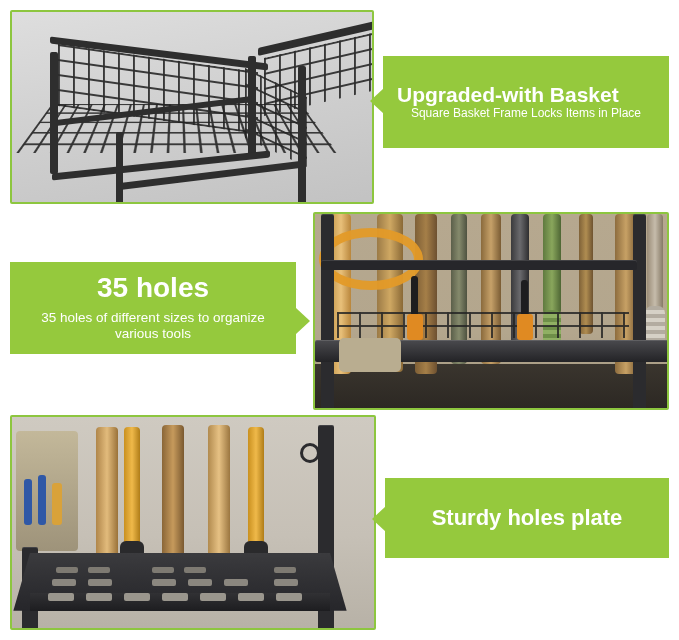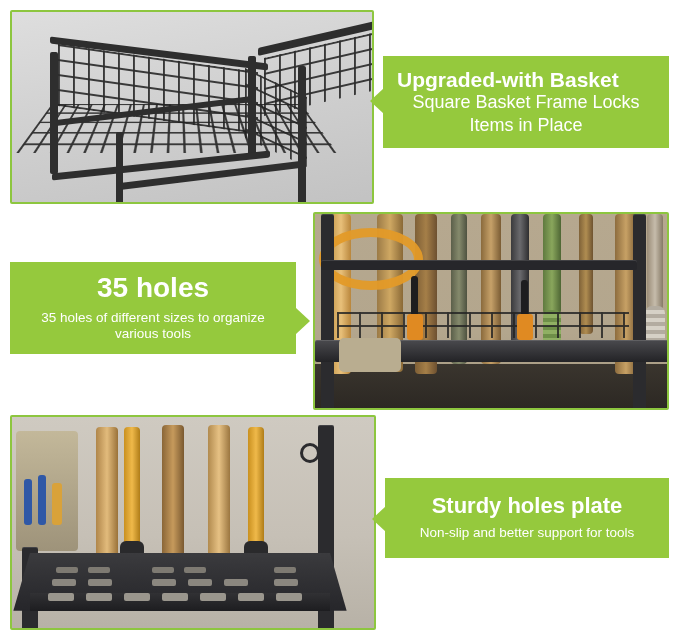--- a/index.html
+++ b/index.html
@@ -138,21 +138,21 @@
     <div class="frame-rail" style="left:286px;top:54px;width:8px;height:140px;"></div>
     <div class="frame-rail" style="left:104px;top:120px;width:7px;height:74px;"></div>
     <div class="frame-rail" style="left:108px;top:160px;width:180px;height:7px;transform:skewY(-7deg);"></div>
 
     <div class="frame-rail" style="left:44px;top:96px;width:196px;height:6px;transform:skewY(-7deg);"></div>
   </div>
 
   <div class="pointer left" style="left:370px;top:88px;"></div>
   <div class="callout" id="callout-basket" style="left:383px;top:56px;width:286px;height:92px;padding:8px 14px;">
     <div class="c-title" style="font-size:21px;">Upgraded-with Basket</div>
-    <div class="c-sub" style="font-size:18px;text-align:center;">Square Basket Frame Locks Items in Place</div>
+    <div class="c-sub" style="font-size:12px;text-align:center;">Square Basket Frame Locks Items in Place</div>
   </div>
 
   <div class="panel bordered" id="panel-tools">
 
     <div class="shade" style="left:0;top:0;width:356px;height:198px;background:linear-gradient(180deg,#b6a88f 0%,#b3a68d 60%,#a2967f 100%);"></div>
 
     <div class="shade" style="left:0;top:150px;width:356px;height:48px;background:linear-gradient(180deg,#3a352e 0%,#2b2722 100%);"></div>
 
     <div class="handle" style="left:16px;top:0;width:20px;height:160px;background:linear-gradient(90deg,#c89b4e,#e8c07a,#b9863c);"></div>
     <div class="handle" style="left:62px;top:0;width:26px;height:158px;background:linear-gradient(90deg,#9b7a46,#cfa863,#8a6936);"></div>
@@ -233,16 +233,15 @@
     <div class="slot" style="left:112px;top:176px;width:26px;height:8px;background:#9a968d;"></div>
     <div class="slot" style="left:150px;top:176px;width:26px;height:8px;background:#9a968d;"></div>
     <div class="slot" style="left:188px;top:176px;width:26px;height:8px;background:#9a968d;"></div>
     <div class="slot" style="left:226px;top:176px;width:26px;height:8px;background:#9a968d;"></div>
     <div class="slot" style="left:264px;top:176px;width:26px;height:8px;background:#9a968d;"></div>
   </div>
 
   <div class="pointer left" style="left:372px;top:506px;"></div>
   <div class="callout" id="callout-plate" style="left:385px;top:478px;width:284px;height:80px;padding:8px 14px;">
     <div class="c-title" style="font-size:22px;text-align:center;">Sturdy holes plate</div>
-    <div class="c-sub" style="font-size:13.5px;margin-top:7px;text-align:center;">Non-slip and better support for tools</div>
   </div>
 
 </div>
 
 </body></html>

